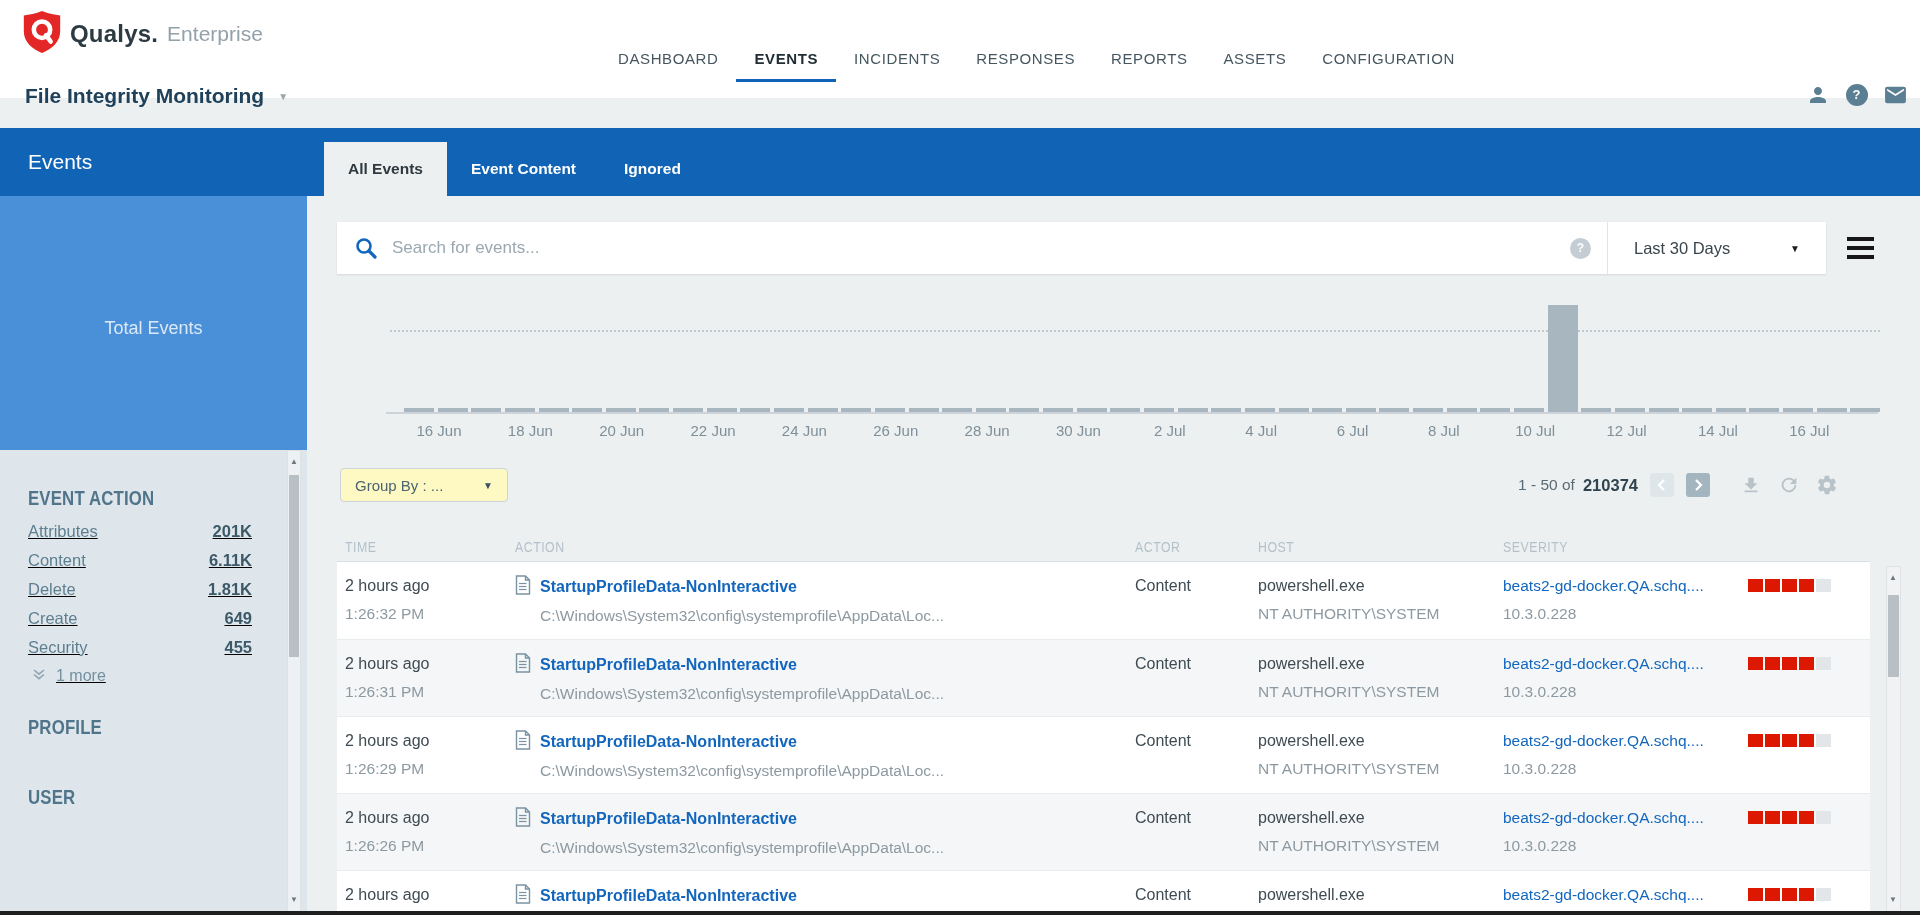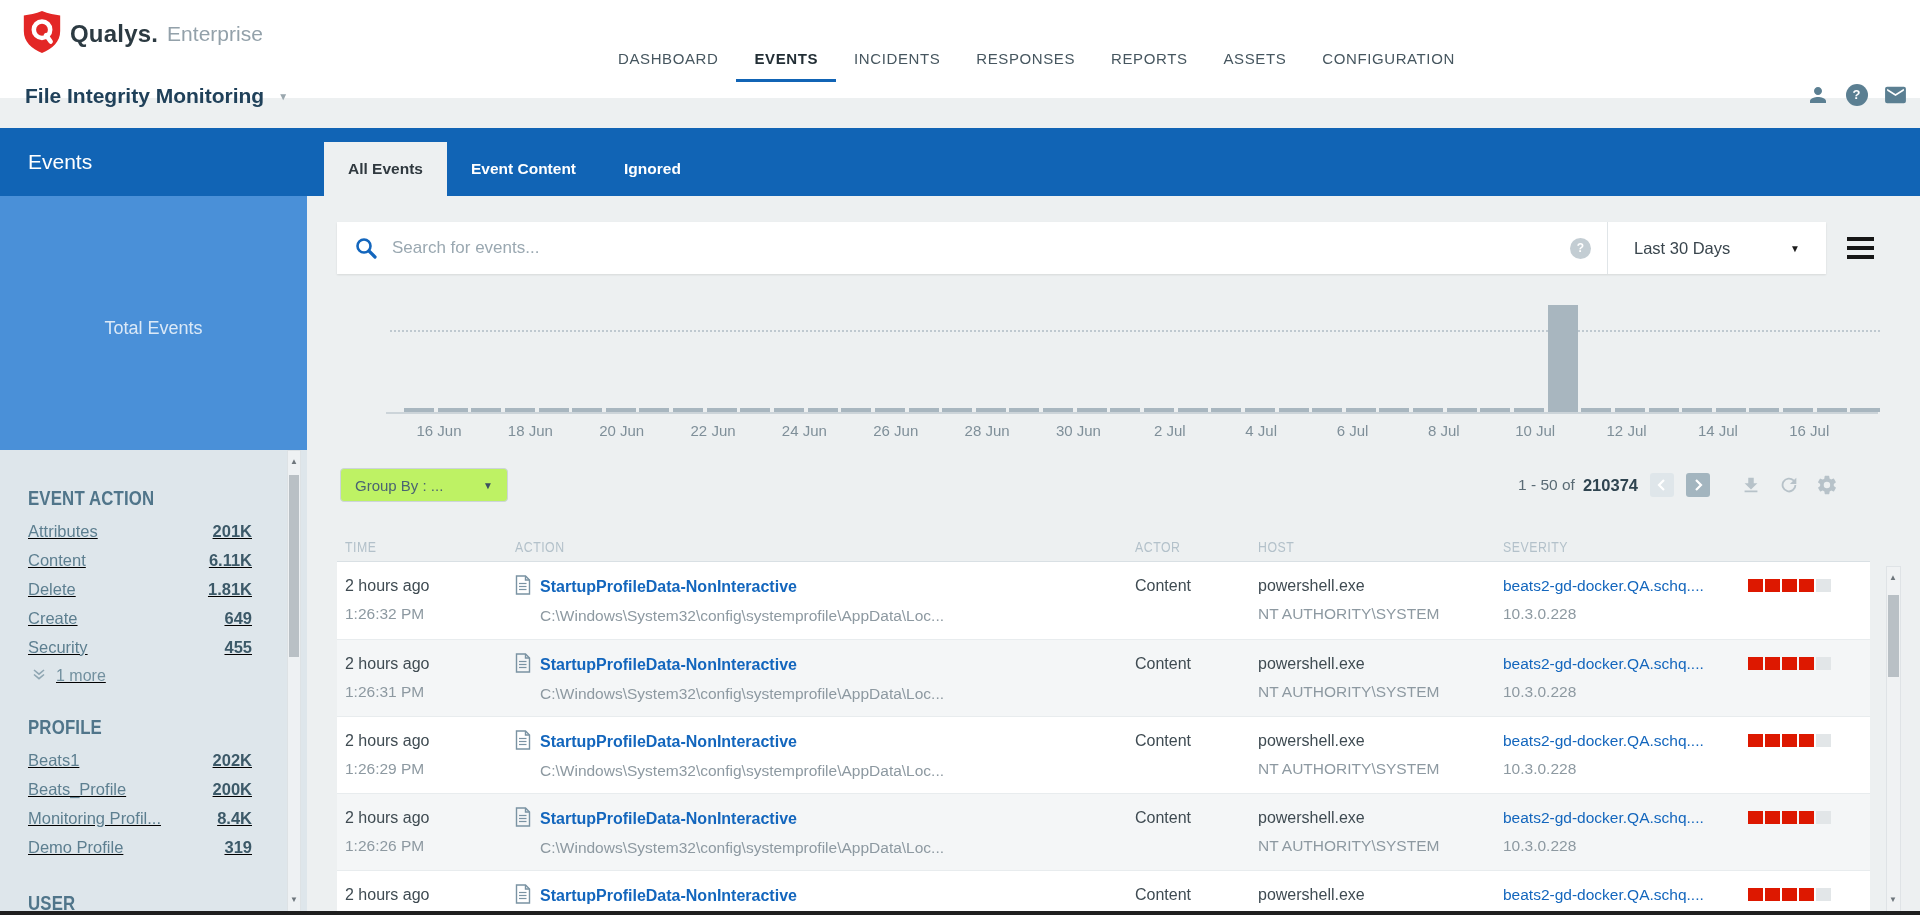--- a/index.html
+++ b/index.html
@@ -62,21 +62,21 @@
 
   
   .chart { position:relative; height:148px; margin:20px 0 0 83px; width:1480px; }
   .grid-dotted { position:absolute; top:36px; left:0; right:-10px; border-top:2px dotted #bfc9d0; }
   .axis { position:absolute; top:118px; left:-4px; width:1492px; height:2px; background:#ccd4d9; }
   .cbar { position:absolute; background:#a8b6bf; width:30px; }
   .tick { position:absolute; top:128px; transform:translateX(-50%); font-size:15px; color:#7f8f99; white-space:nowrap; }
 
   
   .toolbar { display:flex; align-items:center; margin:26px 50px 0 33px; }
-  .groupby { width:168px; height:34px; background:#bef264; border:1px solid #ccd4da; border-radius:4px; display:flex; align-items:center; justify-content:space-between; padding:0 14px; cursor:pointer; }
+  .groupby { width:168px; height:34px; background:#fef9c3; border:1px solid #ccd4da; border-radius:4px; display:flex; align-items:center; justify-content:space-between; padding:0 14px; cursor:pointer; }
   .groupby-label { font-size:15px; color:#4b6472; }
   .groupby .range-caret { color:#3c5060; }
   .tspacer { flex:1; }
   .pag { display:flex; align-items:center; padding-right:32px; }
   .pag-range { font-size:15.5px; color:#5a6b75; }
   .pag-total { font-size:16.5px; font-weight:bold; color:#2f4450; margin-left:8px; }
   .pgbtn { width:24px; height:24px; border-radius:3px; display:flex; align-items:center; justify-content:center; margin-left:12px; cursor:pointer; }
   .pgbtn.prev { background:#dfe6ea; }
   .pgbtn.next { background:#a3b5bf; }
   .actico { margin-left:16px; display:flex; cursor:pointer; }
@@ -190,38 +190,21 @@
             <span class="facet-label">Security</span>
             <span class="facet-count">455</span>
           </li>
         </ul><div class="facet-more">
           <span><svg width="14" height="14" viewBox="0 0 14 14" fill="none" stroke="#8fa6b2" stroke-width="1.6">
               <path d="M2 3l5 4.2L12 3"></path>
               <path d="M2 7.5l5 4.2 5-4.2"></path>
             </svg></span>
           <span>1 more</span>
         </div></div>
-      <div class="facet-section fs-profile"><div class="facet-title">PROFILE</div><ul class="facet-list">
-          <li class="facet-item">
-            <span class="facet-label">Beats1</span>
-            <span class="facet-count">202K</span>
-          </li>
-          <li class="facet-item">
-            <span class="facet-label">Beats_Profile</span>
-            <span class="facet-count">200K</span>
-          </li>
-          <li class="facet-item">
-            <span class="facet-label">Monitoring Profil...</span>
-            <span class="facet-count">8.4K</span>
-          </li>
-          <li class="facet-item">
-            <span class="facet-label">Demo Profile</span>
-            <span class="facet-count">319</span>
-          </li>
-        </ul></div>
+      <div class="facet-section fs-profile"><div class="facet-title">PROFILE</div></div>
       <div class="facet-section fs-user"><div class="facet-title">USER</div><ul class="facet-list"></ul></div>
     </div>
   <div class="side-scroll">
     <div class="sarrow" style="top:6px;">▲</div>
     <div class="sthumb"></div>
     <div class="sarrow" style="bottom:10px;">▼</div>
   </div>
 </div>
 
 <div class="main">

